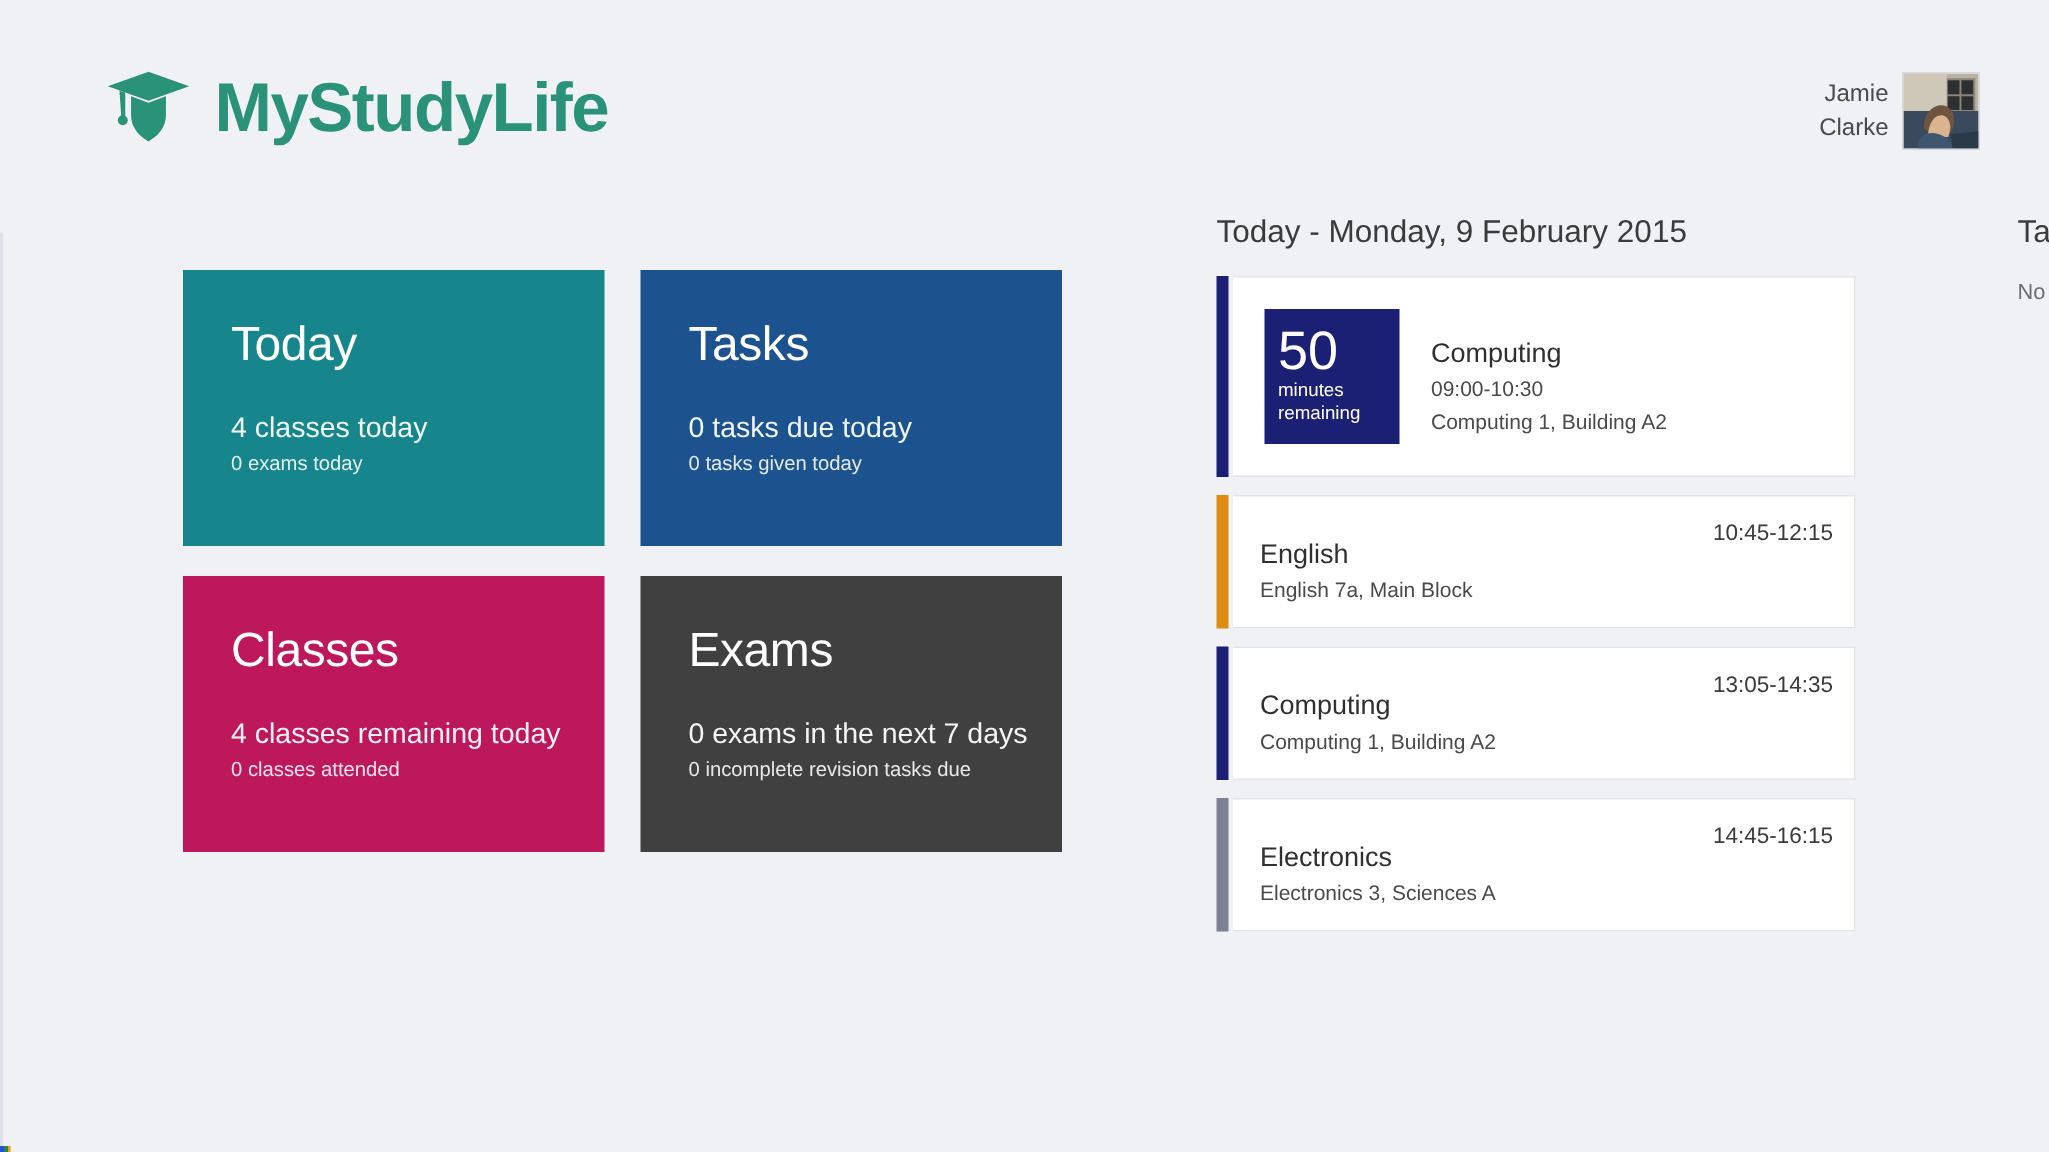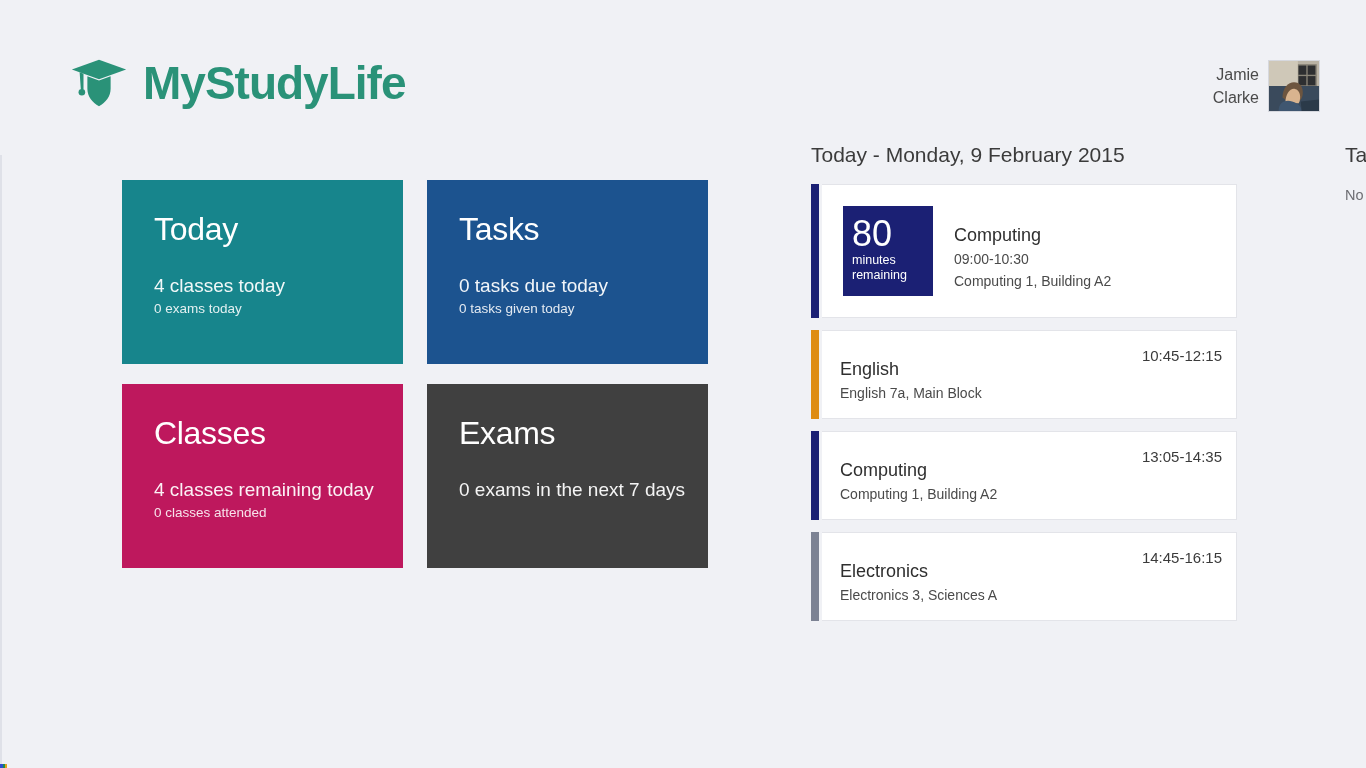--- a/index.html
+++ b/index.html
@@ -31,21 +31,21 @@
     left: 0;
     bottom: 0;
     width: 7px;
     height: 4px;
     background: linear-gradient(90deg,#2a4fd0 0 40%, #1f8a4d 40% 75%, #e0a21c 75% 100%);
   }
 
   
   .header {
     position: absolute;
-    left: 0; top: 16px;
+    left: 0; top: 4px;
     width: 1366px;
     height: 130px;
   }
 
   .brand {
     position: absolute;
     left: 68px;
     top: 36px;
     display: flex;
     align-items: center;
@@ -290,33 +290,34 @@
 
   <div class="tile" style="background:#be185d">
     <div class="tile-title">Classes</div>
     <div class="tile-sub">4 classes remaining today</div>
     <div class="tile-sub small">0 classes attended</div>
   </div>
 
   <div class="tile" style="background:#404040">
     <div class="tile-title">Exams</div>
     <div class="tile-sub">0 exams in the next 7 days</div>
+    <div class="tile-sub small">0 incomplete revision tasks due</div>
   </div>
 
 </div>
 
 <div class="schedule">
 
   <div class="schedule-title">Today - Monday, 9 February 2015</div>
 
   <div class="event current">
     <div class="event-bar" style="background:#1b2074"></div>
     <div class="event-body">
       <div class="minutes-badge" style="background:#1b2074">
-        <div class="minutes-num">80</div>
+        <div class="minutes-num">50</div>
         <div class="minutes-label">minutes</div>
         <div class="minutes-label">remaining</div>
       </div>
       <div class="event-info">
         <div class="event-name">Computing</div>
         <div class="event-line">09:00-10:30</div>
         <div class="event-line">Computing 1, Building A2</div>
       </div>
     </div>
   </div>

